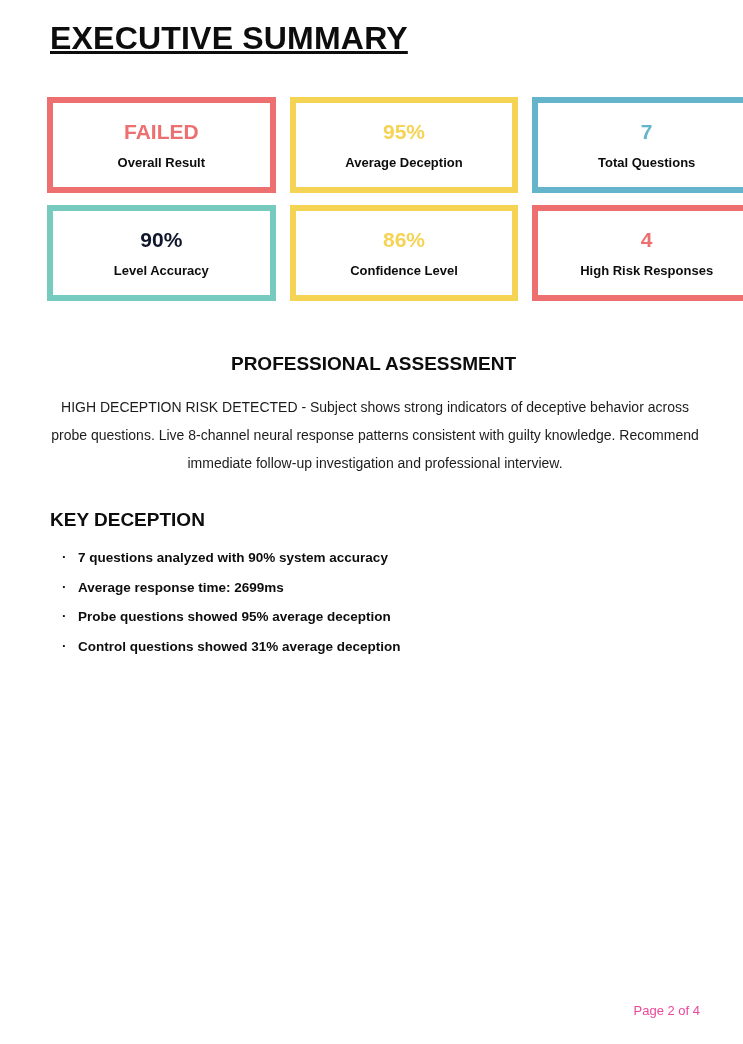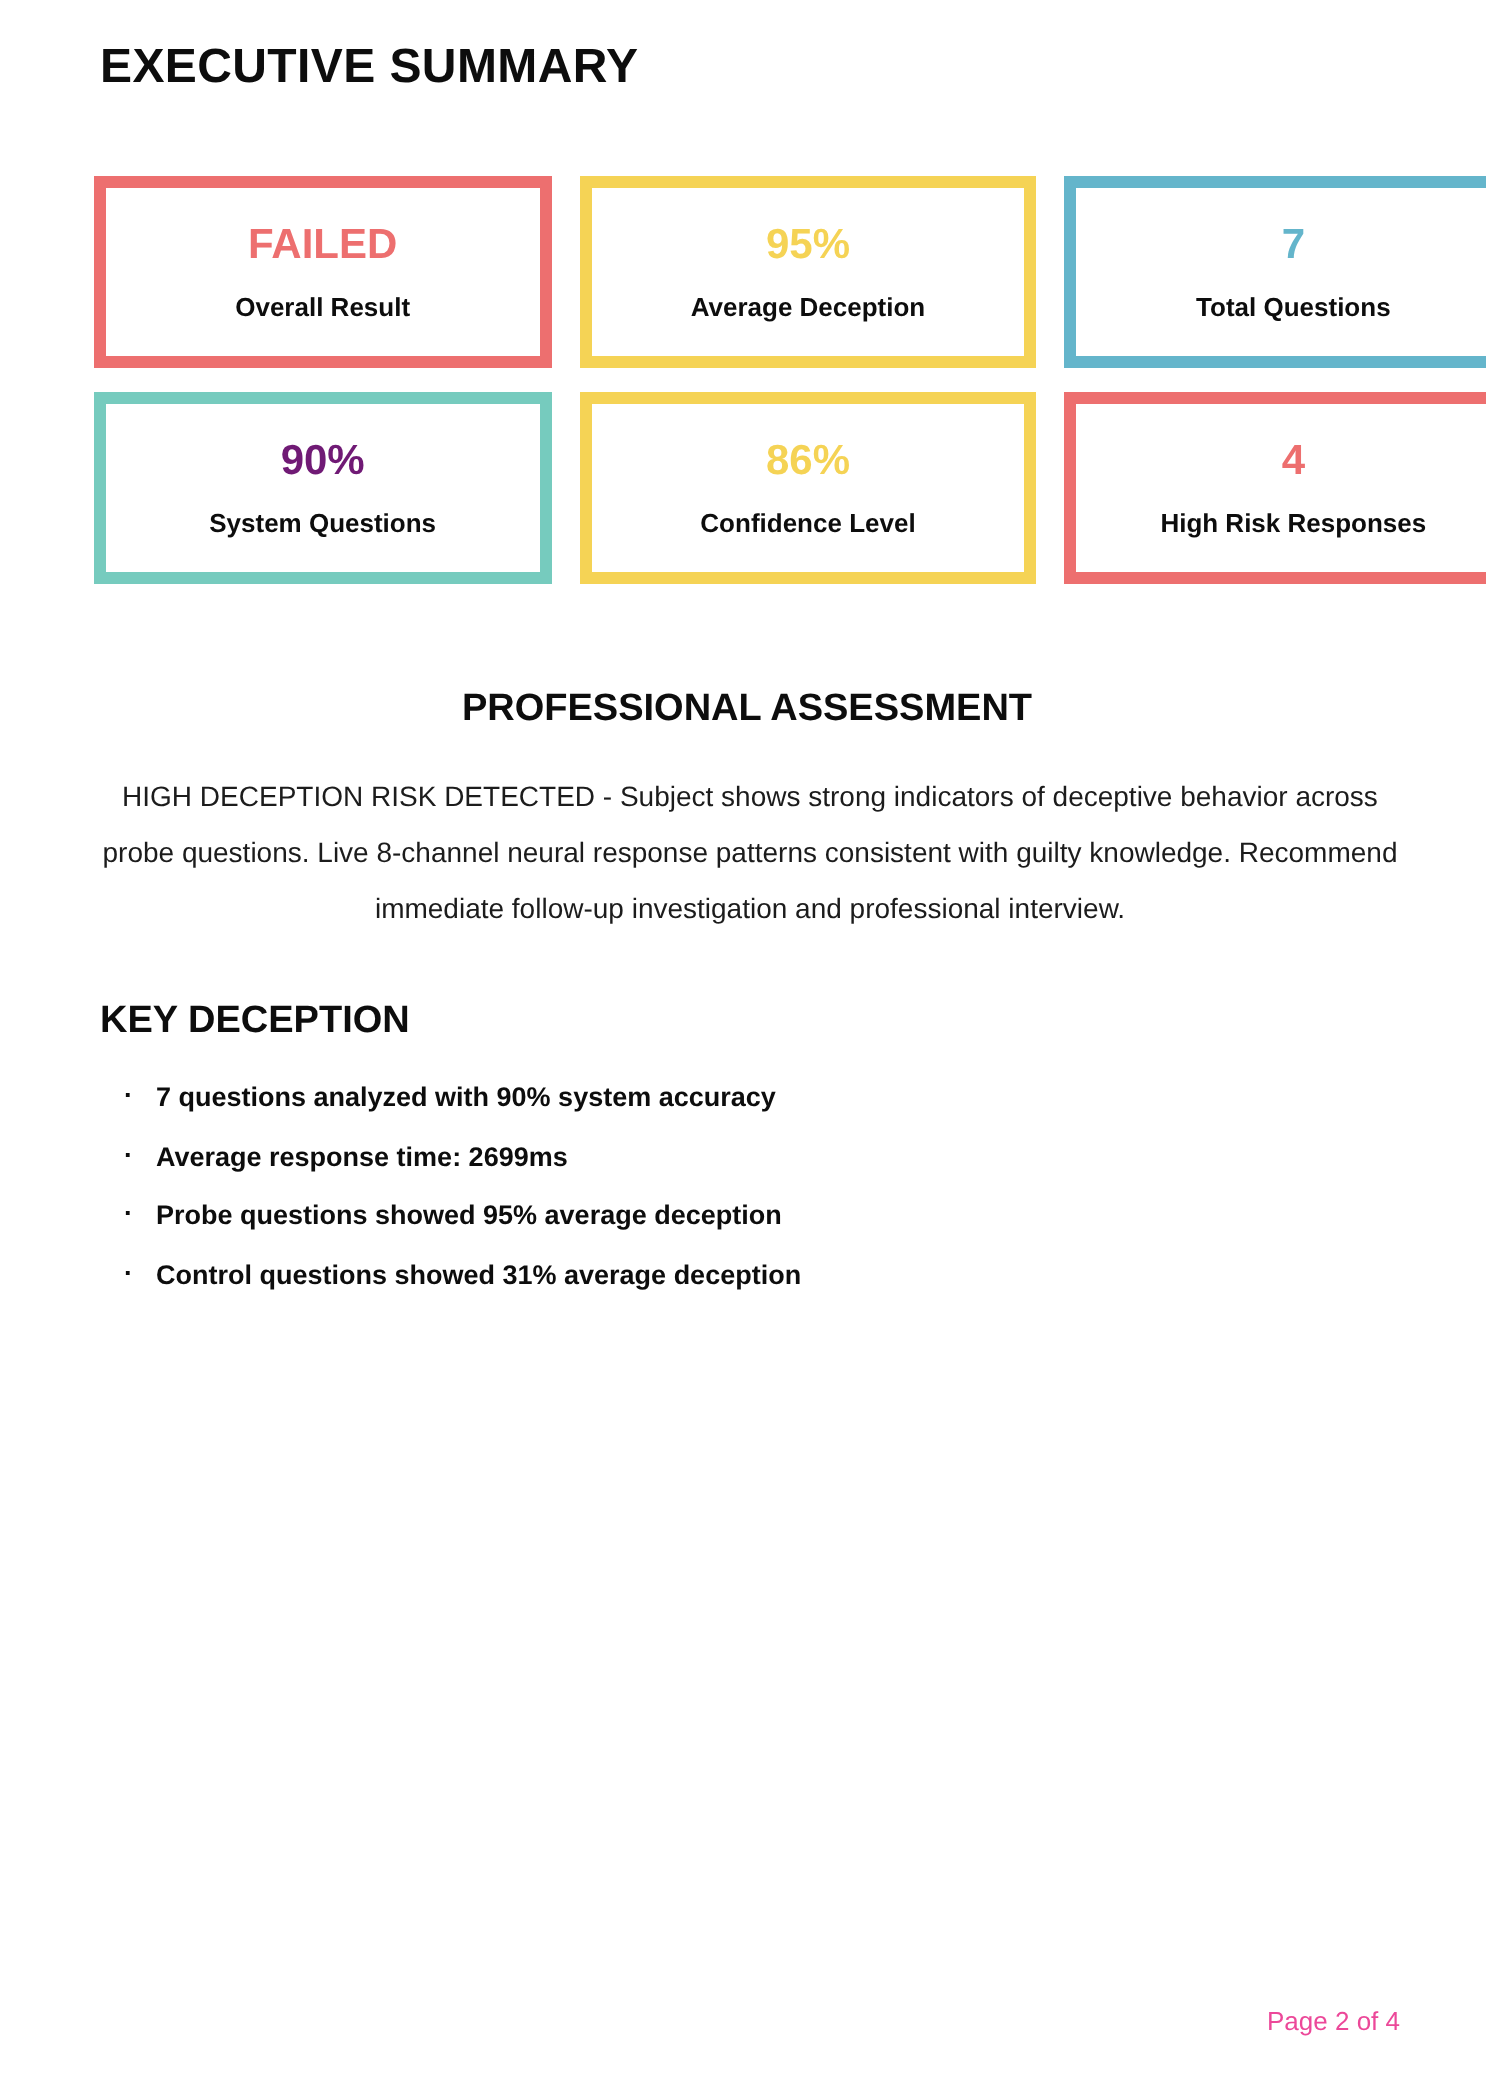--- a/index.html
+++ b/index.html
@@ -9,25 +9,26 @@
     font-family: "Liberation Sans", "DejaVu Sans", sans-serif;
     color: #111;
     overflow: hidden;
   }
   .page {
     position: relative;
     width: 743px; height: 1044px;
     padding: 16px 46px 0 50px;
   }
   h1.page-title {
-    font-size: 24px;
+    font-size: 32px;
     font-weight: bold;
     letter-spacing: 0.2px;
     color: #0d0d0d;
     margin-top: 4px;
+    text-decoration: underline;
   }
   .cards-grid {
     margin-top: 40px;
     margin-left: -3px;
     width: 714px;
     display: grid;
     grid-template-columns: repeat(3, 1fr);
     gap: 12px 14px;
   }
   .stat-card {
@@ -111,22 +112,22 @@
       <div class="stat-value" style="color: rgb(245, 211, 85);">95%</div>
       <div class="stat-label">Average Deception</div>
     </div>
 
     <div class="stat-card" style="border-color: rgb(100, 181, 203);">
       <div class="stat-value" style="color: rgb(100, 181, 203);">7</div>
       <div class="stat-label">Total Questions</div>
     </div>
 
     <div class="stat-card" style="border-color: rgb(118, 203, 190);">
-      <div class="stat-value" style="color: #701a75;">90%</div>
-      <div class="stat-label">System Questions</div>
+      <div class="stat-value" style="color: #0f172a;">90%</div>
+      <div class="stat-label">Level Accuracy</div>
     </div>
 
     <div class="stat-card" style="border-color: rgb(245, 211, 85);">
       <div class="stat-value" style="color: rgb(245, 211, 85);">86%</div>
       <div class="stat-label">Confidence Level</div>
     </div>
 
     <div class="stat-card" style="border-color: rgb(237, 111, 111);">
       <div class="stat-value" style="color: rgb(237, 111, 111);">4</div>
       <div class="stat-label">High Risk Responses</div>

